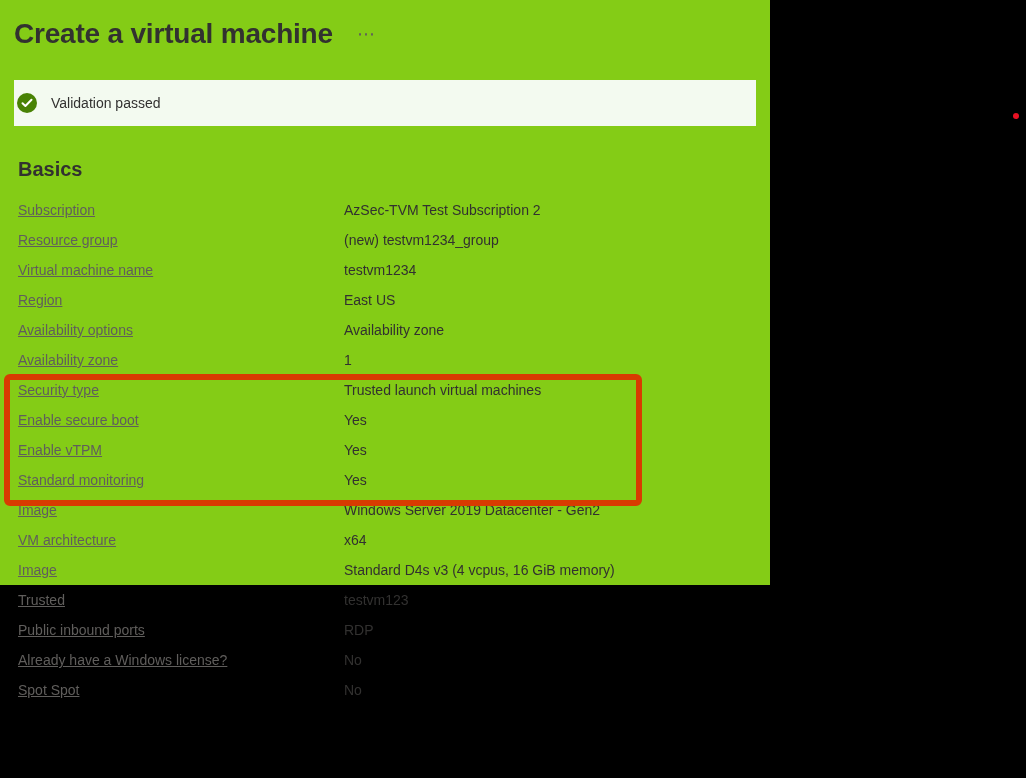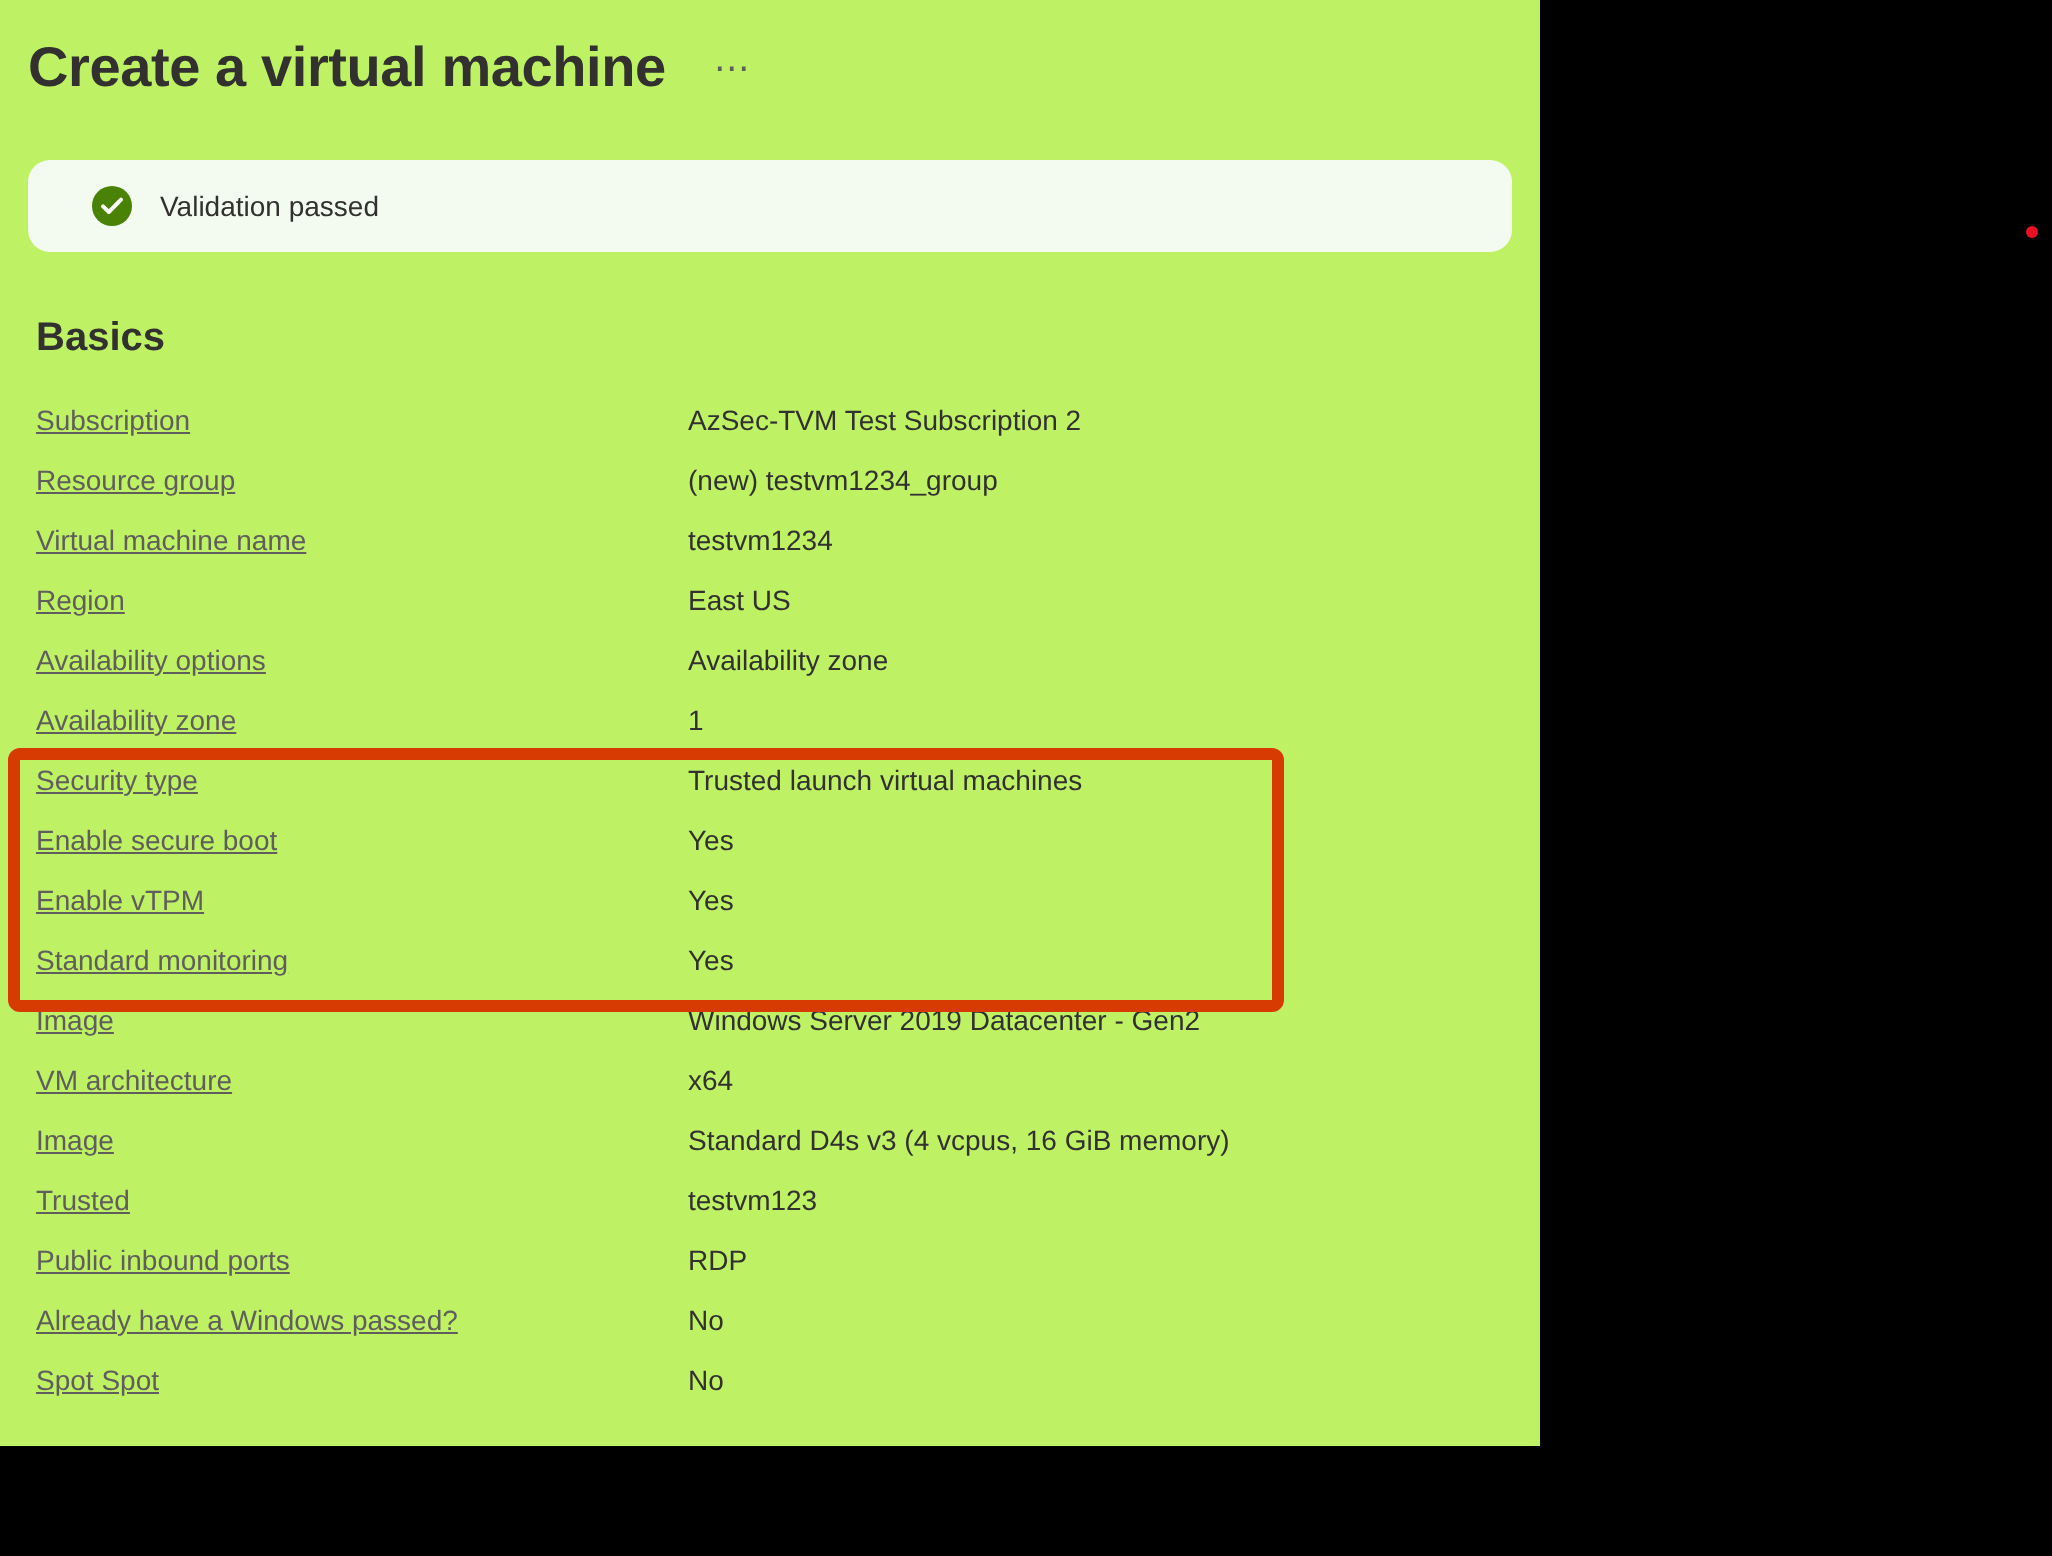--- a/index.html
+++ b/index.html
@@ -9,23 +9,23 @@
     }
     body {
       font-family: 'Segoe UI', Tahoma, Geneva, Verdana, sans-serif;
       background: #000;
       width: 1026px;
       height: 778px;
       position: relative;
       overflow: hidden;
     }
     .main-panel {
-      background: #bef264;
+      background: #84cc16;
       width: 770px;
-      height: 723px;
+      height: 585px;
       position: relative;
       padding: 0;
     }
     .page-header {
       display: flex;
       align-items: center;
       padding: 18px 14px 12px 14px;
       gap: 20px;
     }
     .page-title {
@@ -37,25 +37,24 @@
     .more-dots {
       color: #605e5c;
       font-size: 18px;
       letter-spacing: 1px;
       cursor: pointer;
       padding: 0 4px;
     }
     .validation-banner {
       margin: 18px 14px 14px 14px;
       background: #f3faf0;
-      padding: 13px 32px;
+      padding: 13px 3px;
       display: flex;
       align-items: center;
       gap: 14px;
-      border-radius: 11px;
     }
     .check-icon-wrap {
       width: 20px;
       height: 20px;
       display: flex;
       align-items: center;
       justify-content: center;
     }
     .check-icon-wrap svg {
       width: 20px;
@@ -203,21 +202,21 @@
       <div class="detail-label">Trusted</div>
       <div class="detail-value">testvm123</div>
     </div>
 
     <div class="detail-row">
       <div class="detail-label">Public inbound ports</div>
       <div class="detail-value">RDP</div>
     </div>
 
     <div class="detail-row">
-      <div class="detail-label">Already have a Windows passed?</div>
+      <div class="detail-label">Already have a Windows license?</div>
       <div class="detail-value">No</div>
     </div>
 
     <div class="detail-row">
       <div class="detail-label">Spot Spot</div>
       <div class="detail-value">No</div>
     </div>
 
     <div class="highlight-box"></div>
   </div>

